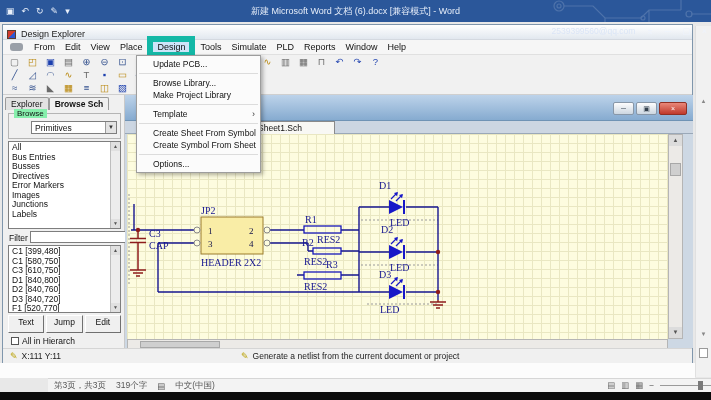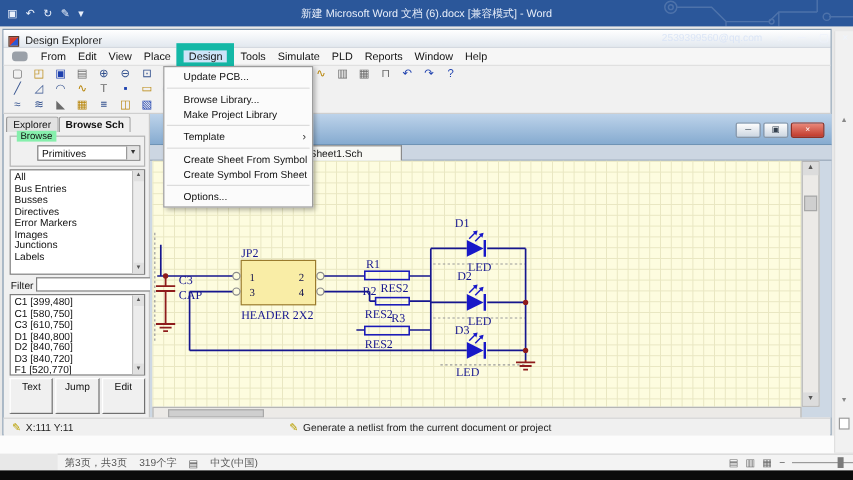--- a/index.html
+++ b/index.html
@@ -47,21 +47,21 @@
   .pselect .da { width:11px; height:11px; background:#e3e3e3; border-left:1px solid #9a9a9a; font-size:6px; line-height:11px; text-align:center; color:#333; }
   .plist { position:relative; margin:0 3px; background:#fff; border:1px solid #7e7e7e; overflow:hidden; }
   .plist .rows { padding:1px 12px 0 3px; }
   .lrow { height:9.5px; line-height:9.5px; white-space:nowrap; }
   .sbar { position:absolute; right:0; top:0; bottom:0; width:10px; background:#ececec; border-left:1px solid #bdbdbd; }
   .sbar .a { position:absolute; left:0; width:100%; height:9px; font-size:5px; text-align:center; line-height:9px; color:#555; background:#e0e0e0; }
   .sbar .a.up { top:0; } .sbar .a.dn { bottom:0; }
   .filterrow { display:flex; margin:2px 4px; align-items:flex-end; gap:2px; }
   .filterrow input { flex:1; height:12px; border:1px solid #7e7e7e; font-size:8.5px; padding:0 2px; background:#fff; }
   .btnrow { display:flex; gap:2px; margin:2px 3px 0 3px; }
-  .pbtn { flex:1; height:30px; background:#f0f0f0; border:1px solid; border-color:#fff #707070 #707070 #fff; font-size:8.5px; text-align:center; line-height:12px; }
+  .pbtn { flex:1; height:18px; background:#f0f0f0; border:1px solid; border-color:#fff #707070 #707070 #fff; font-size:8.5px; text-align:center; line-height:12px; }
   .upd { margin:2px 3px 0 3px; height:13px; background:#f0f0f0; border:1px solid; border-color:#fff #707070 #707070 #fff; font-size:8.5px; text-align:center; line-height:12px; }
   .chkrow { display:flex; align-items:center; gap:3px; margin:3px 0 0 6px; height:10px; }
   .chk { width:8px; height:8px; background:#fff; border:1px solid #555; font-size:7px; line-height:8px; text-align:center; color:#111; }
 
   
   .schem { position:absolute; left:122px; top:70px; width:568px; height:253px; background:#cdd8e4; }
   .mdi-tb { position:absolute; left:0; top:0; width:100%; height:26px; background:linear-gradient(#bdd3ea,#86abd0); border-bottom:1px solid #6f93b5; }
   .mdi-btns { position:absolute; right:6px; top:7px; display:flex; gap:2px; }
   .mbtn { width:21px; height:13px; background:linear-gradient(#fdfdfd,#ccd6e1); border:1px solid #8897a8; border-radius:2px; font-size:7px; line-height:11px; text-align:center; color:#33404e; }
   .mbtn.close { width:28px; background:linear-gradient(#e9887a,#c0392b); color:#fff; border-color:#903024; }

